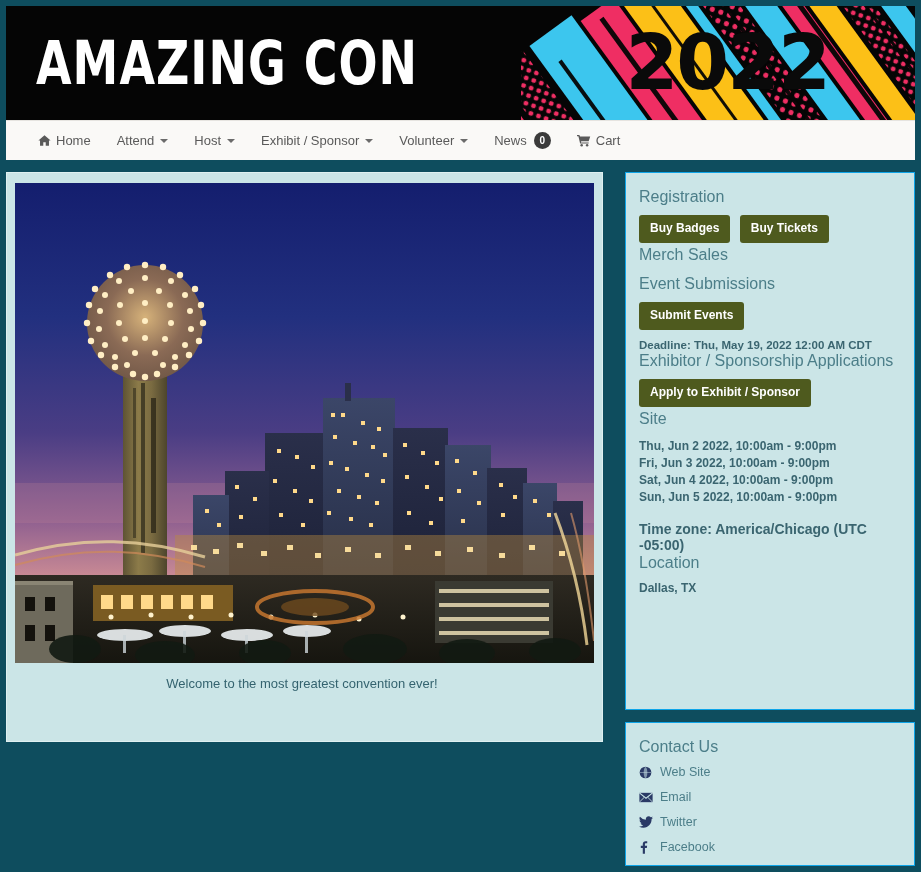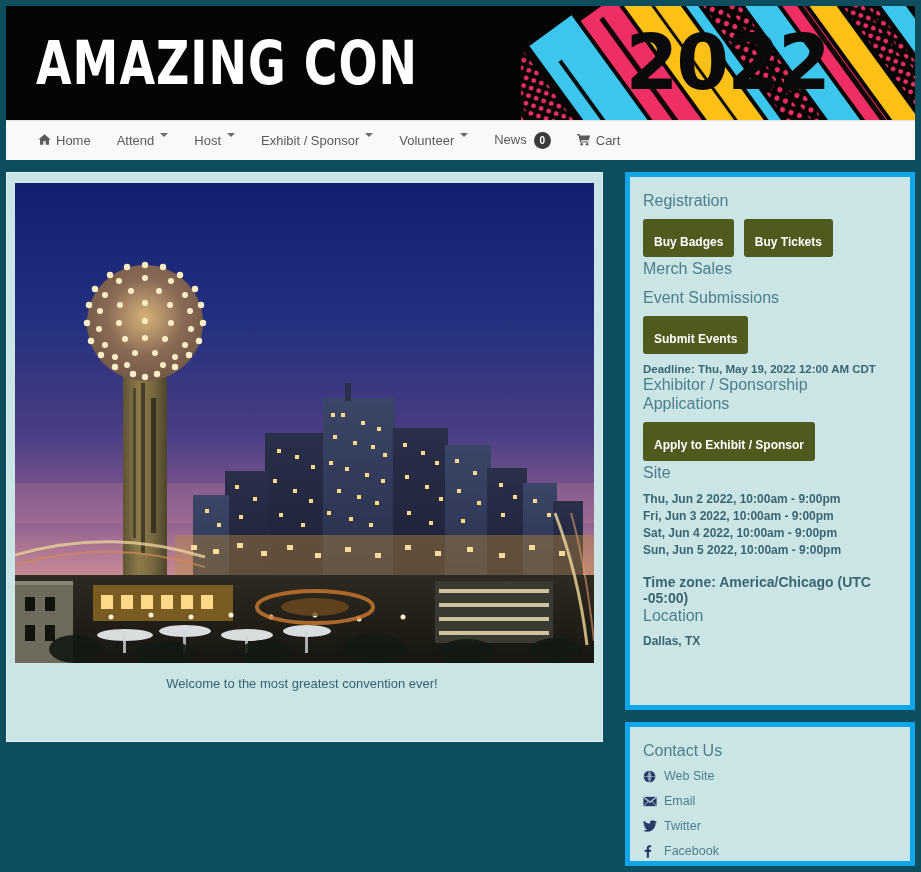--- a/index.html
+++ b/index.html
@@ -54,21 +54,21 @@
 
   
   .navbar {
     width: 909px; height: 40px;
     background: #faf9f7;
     border-top: 1px solid #e6e4e0;
     display: flex; align-items: center;
     padding-left: 32px;
   }
   .nav-item {
-    display: flex; align-items: flex-start;
+    display: flex; align-items: center;
     font-size: 13px;
     color: #5a5a5a;
     margin-right: 26px;
     white-space: nowrap;
     cursor: pointer;
   }
   .nav-item .caret {
     display: inline-block;
     margin-left: 6px;
     width: 0; height: 0;
@@ -109,41 +109,41 @@
     font-size: 13px;
     color: #34636f;
   }
   .welcome-text p { margin: 0 0 13px 0; }
 
   
   .sidebar-panel {
     position: absolute; left: 625px;
     width: 290px;
     background: #cbe5e7;
-    border: 5px solid #0ea5e9;
+    border: 1px solid #0ea5e9;
   }
   .panel-info { top: 172px; height: 538px; }
   .panel-contact { top: 722px; height: 144px; }
   .panel-inner { padding: 14px 13px 10px 13px; }
 
   .sb-heading {
     font-size: 16px;
     color: #4c7e89;
     margin: 0 0 9px 0;
     font-weight: normal;
     line-height: 1.2;
   }
   .sb-heading.spaced { }
   .btn {
     display: inline-block;
     background: #4e5a1e;
     color: #ffffff;
     font-size: 12px;
     font-weight: bold;
-    padding: 17px 11px 8px 11px;
+    padding: 7px 11px 8px 11px;
     border: none;
     border-radius: 3px;
     margin-right: 5px;
     cursor: pointer;
     line-height: 1.1;
   }
   .deadline {
     font-size: 11.5px;
     font-weight: bold;
     color: #3a6570;

